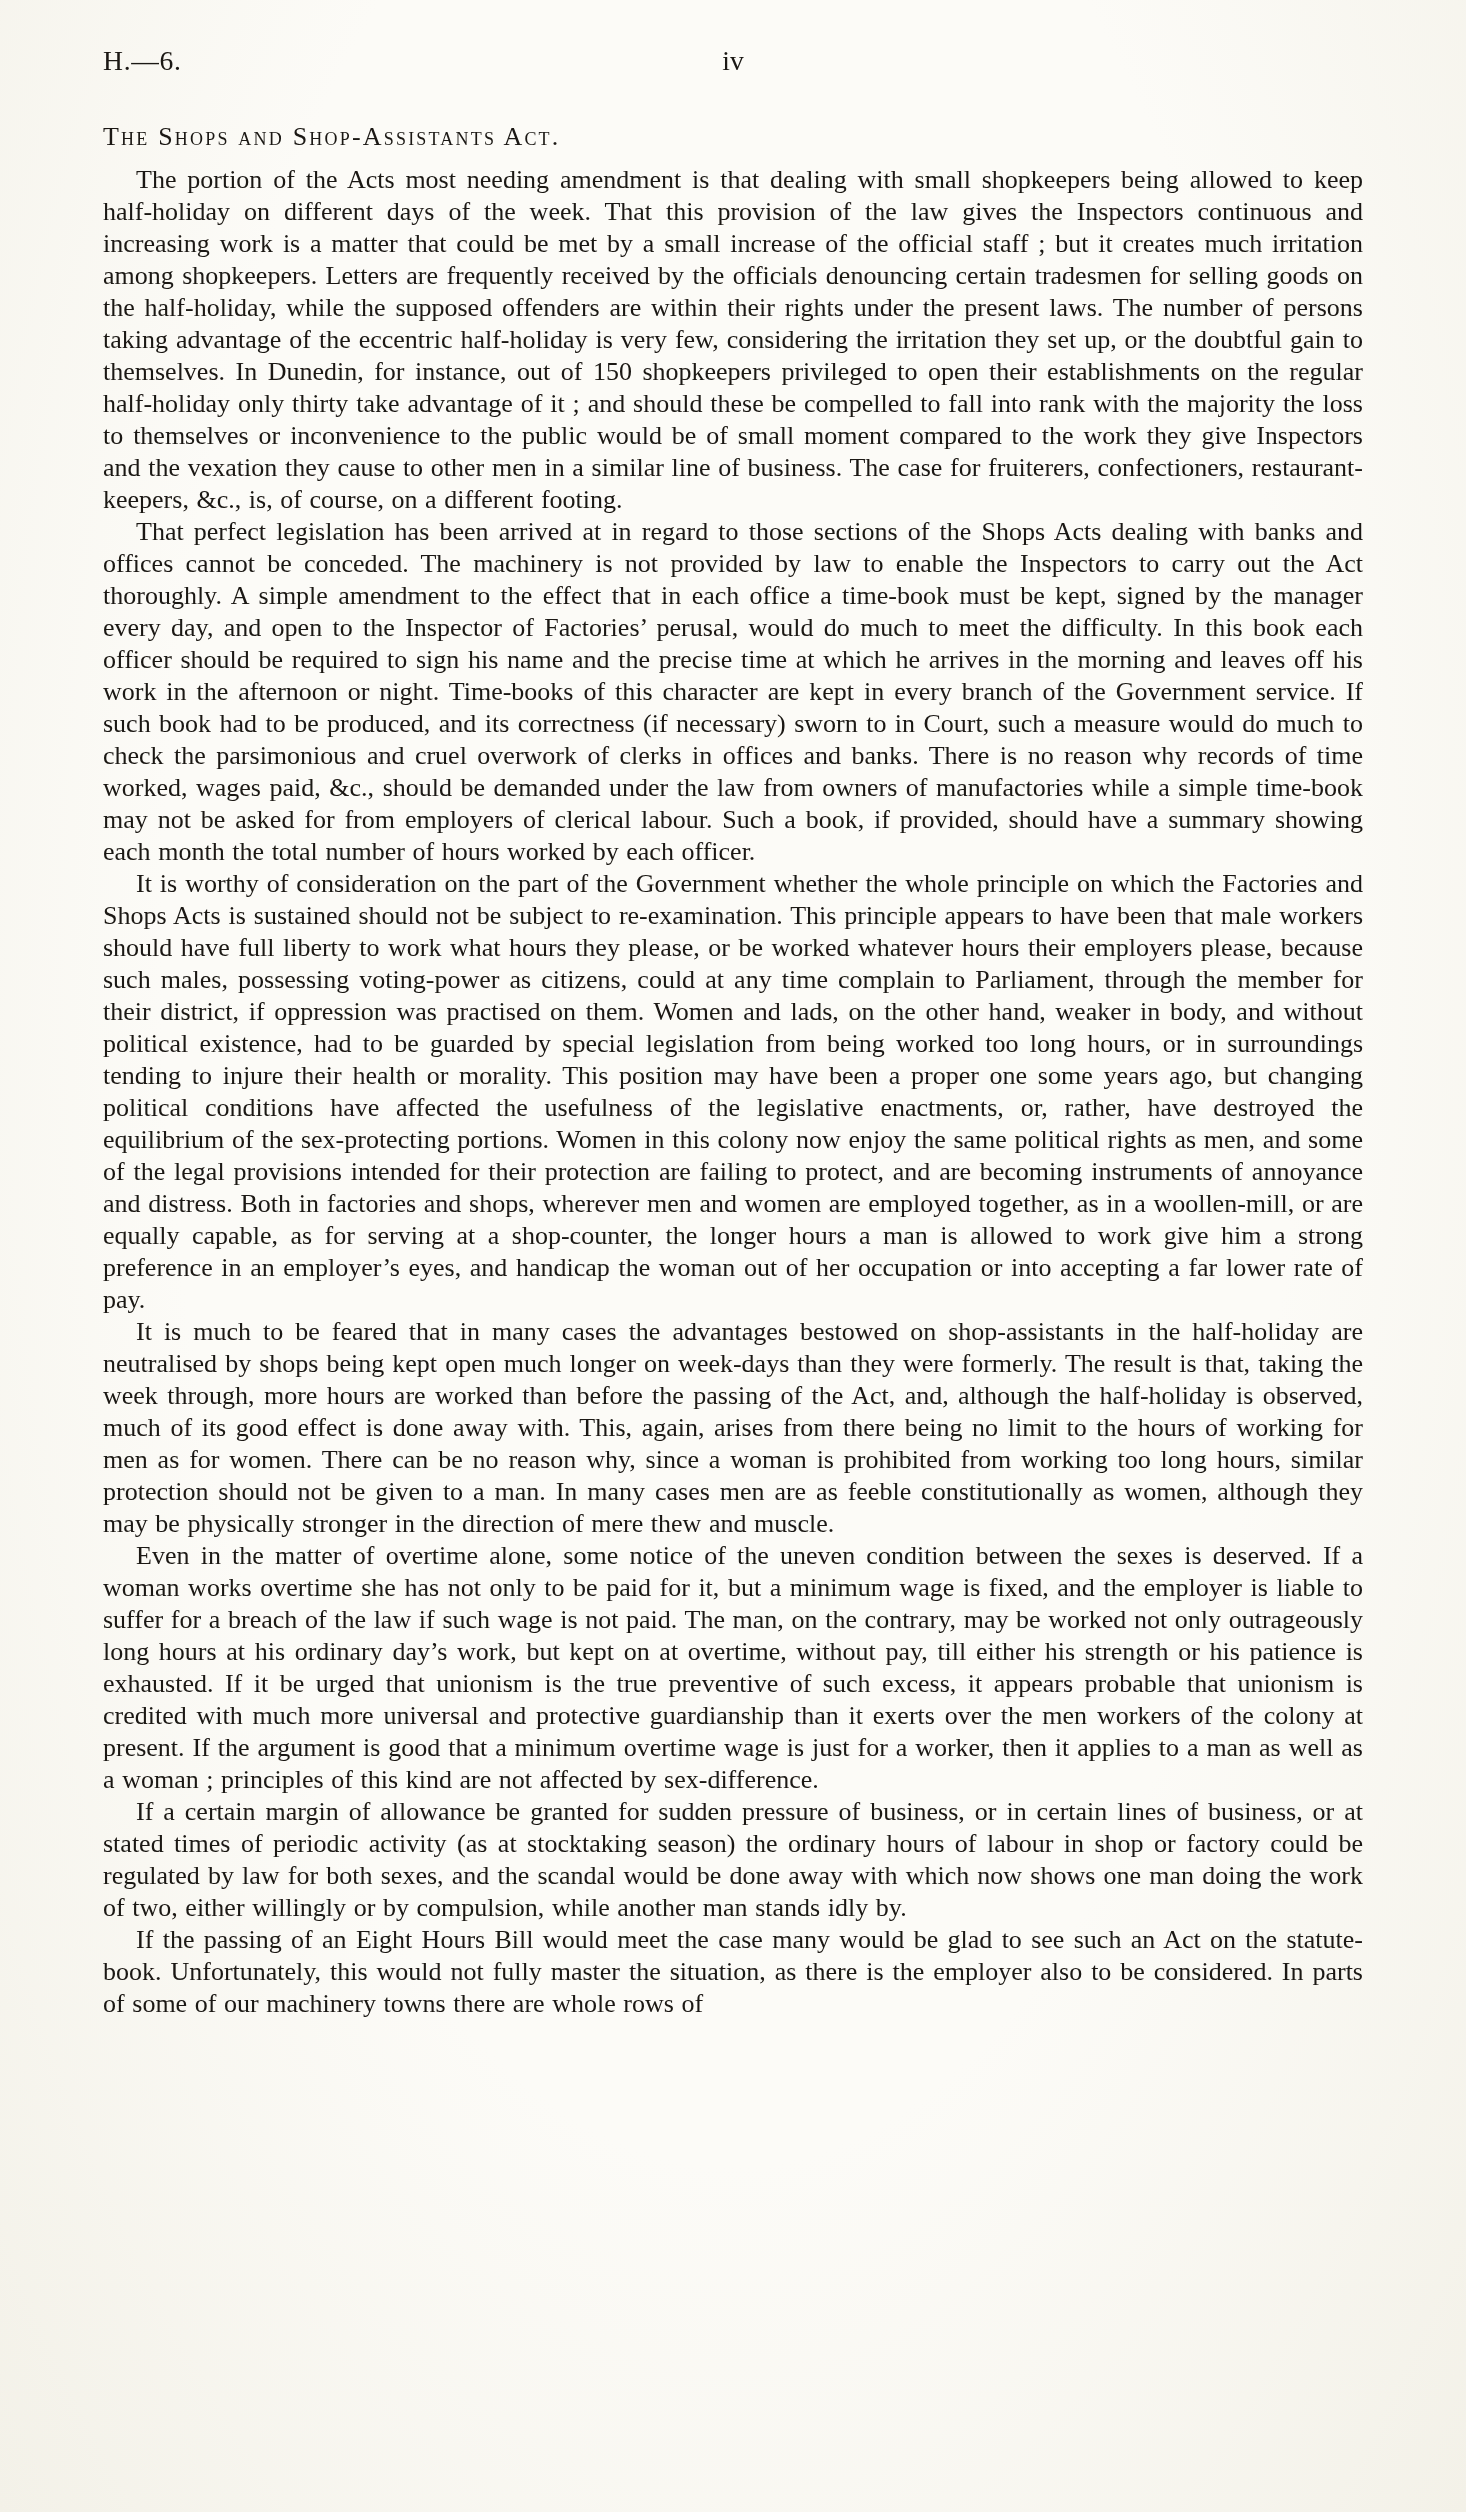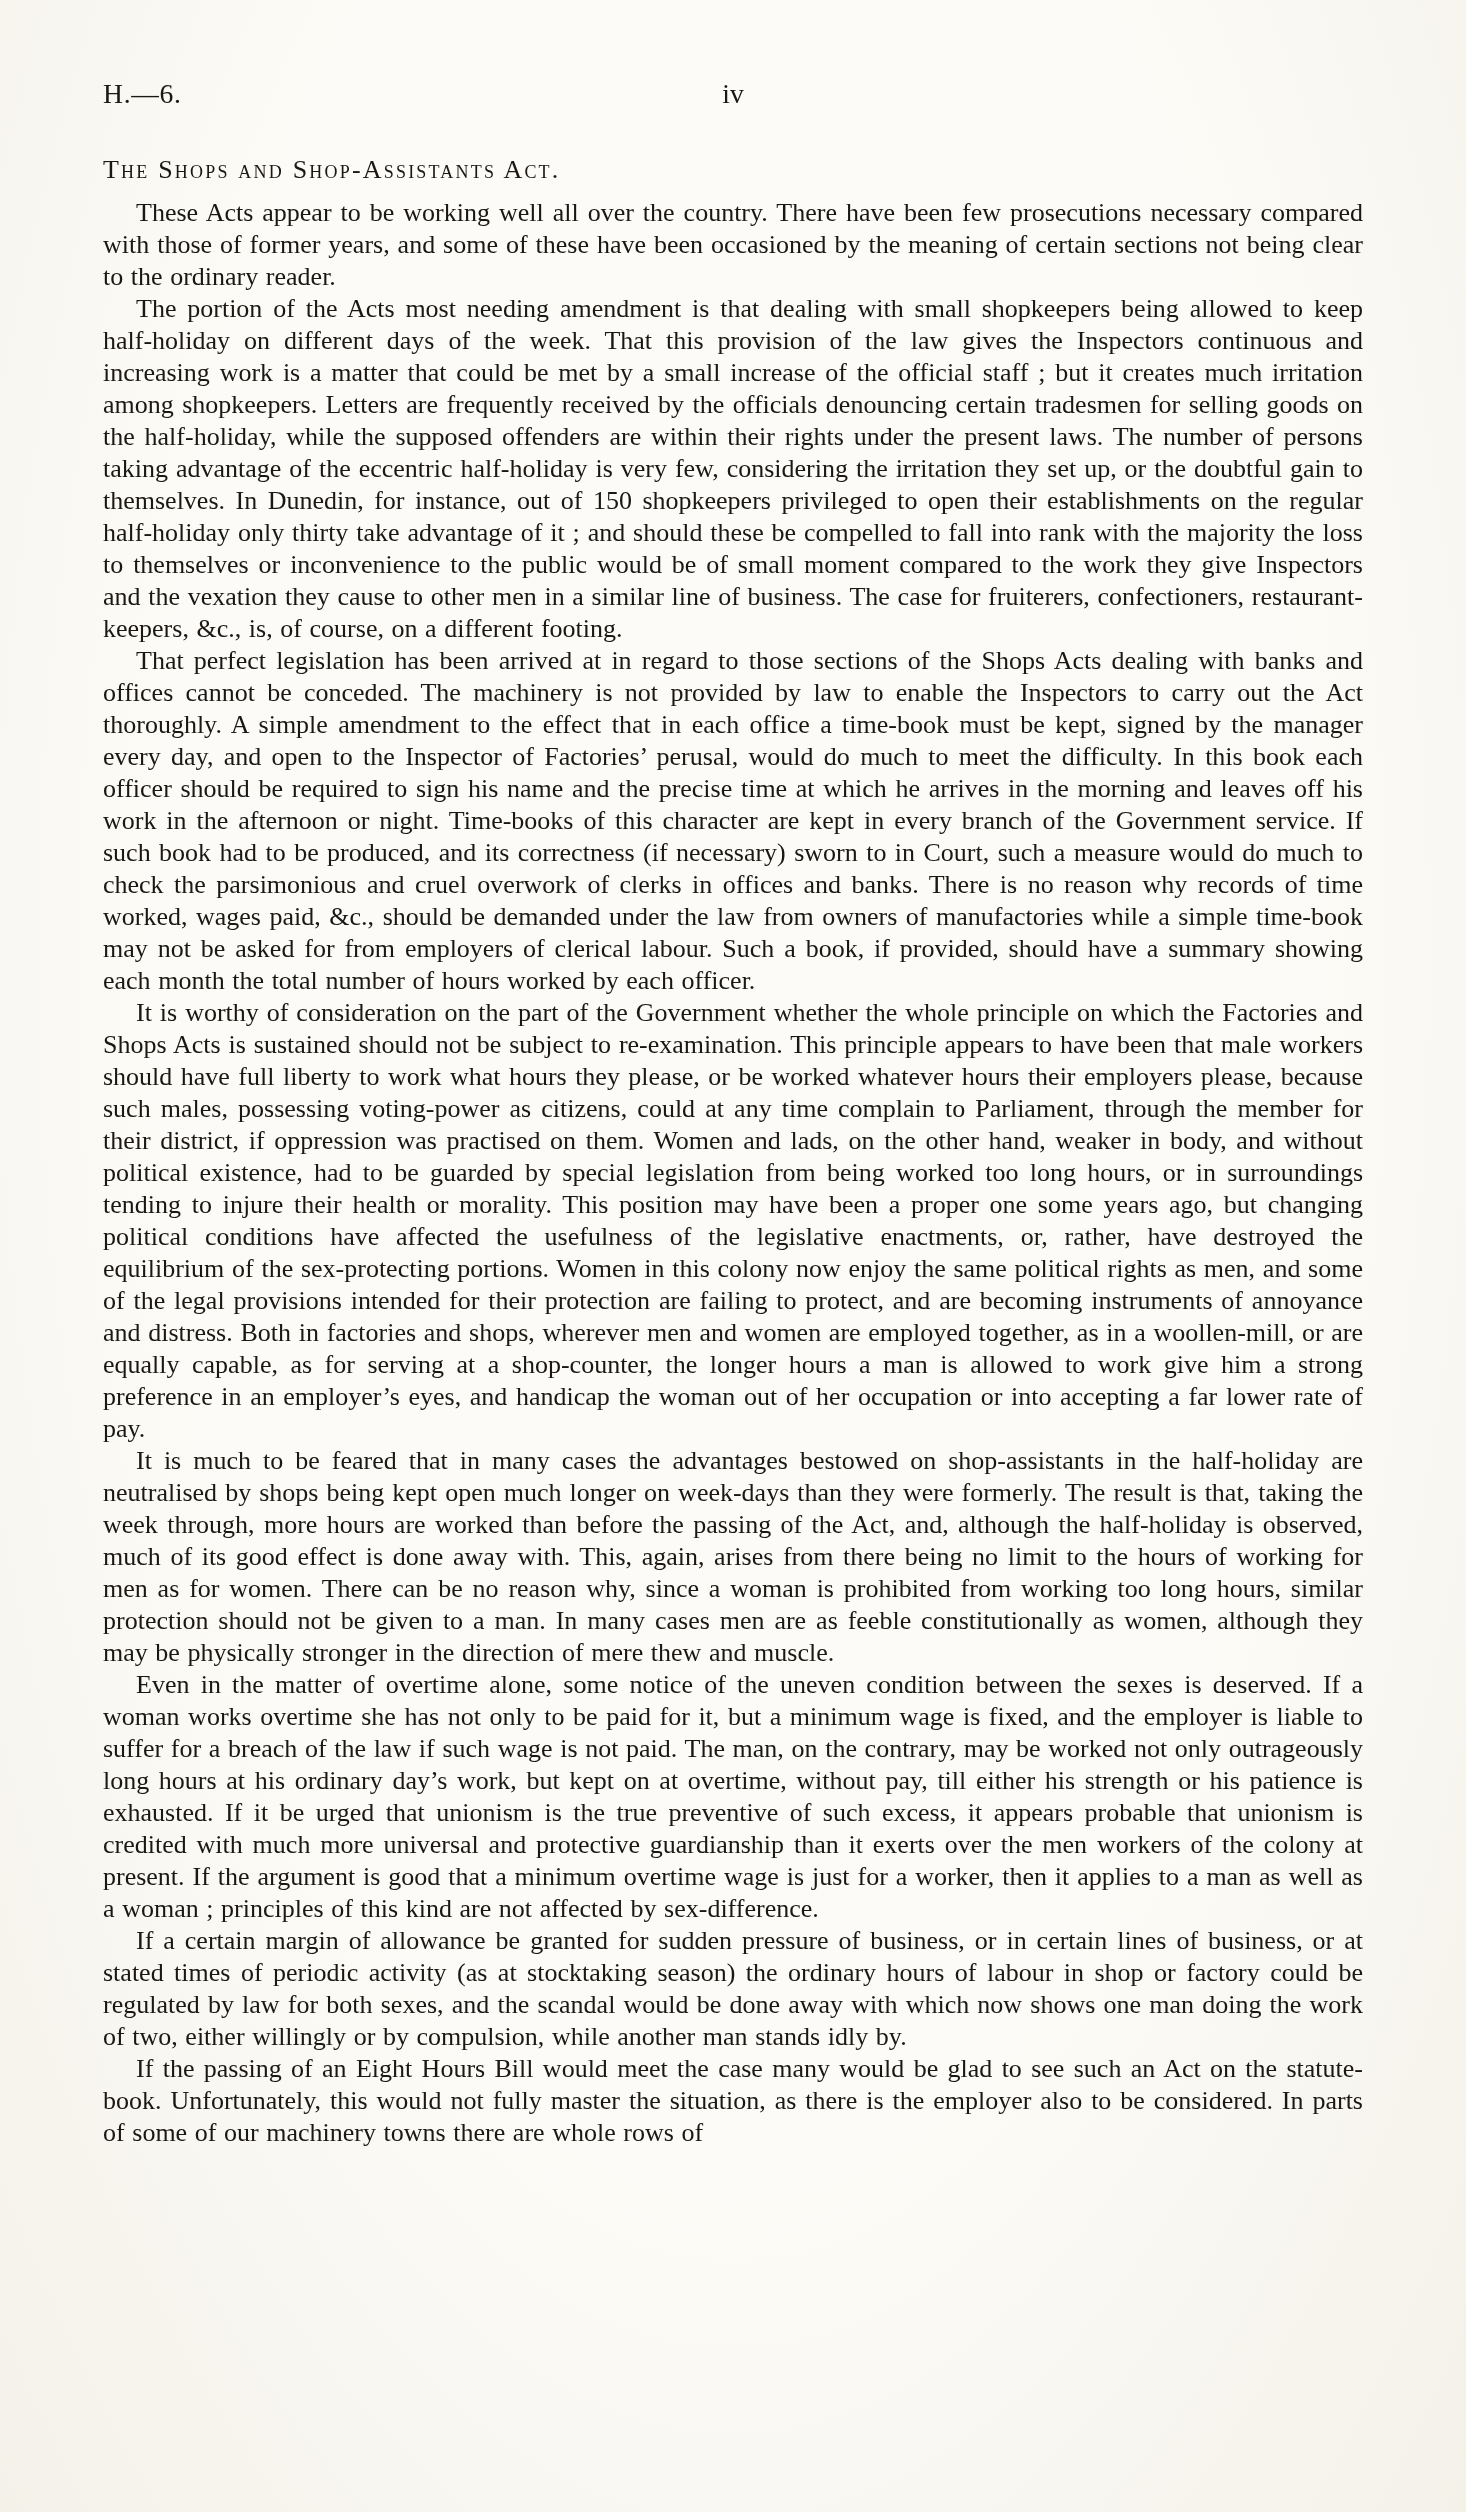--- a/index.html
+++ b/index.html
@@ -5,21 +5,21 @@
   html, body {
     margin: 0;
     padding: 0;
     background: #d8d5cd;
   }
   .page {
     width: 1466px;
     height: 2512px;
     box-sizing: border-box;
     background: radial-gradient(ellipse at 50% 38%, #fcfbf7 55%, #f3f1e8 100%);
-    padding: 78px 103px 0 103px;
+    padding: 45px 103px 0 103px;
     font-family: "Liberation Serif", "DejaVu Serif", serif;
     color: #1b1814;
     overflow: hidden;
     position: relative;
   }
   .page-header {
     position: relative;
     height: 35px;
     font-size: 27.6px;
     margin-bottom: 38px;
@@ -62,21 +62,20 @@
 
 <div class="page">
 
   <header class="page-header">
     <span class="doc-ref">H.—6.</span>
     <span class="page-num">iv</span>
   </header>
 
   <h2 class="section-heading">The Shops and Shop-Assistants Act.</h2>
 
-  <p class="body-par">These Acts appear to be working well all over the country. There have been few prosecutions necessary compared with those of former years, and some of these have been occasioned by the meaning of certain sections not being clear to the ordinary reader.</p>
 
   <p class="body-par">The portion of the Acts most needing amendment is that dealing with small shopkeepers being allowed to keep half-holiday on different days of the week. That this provision of the law gives the Inspectors continuous and increasing work is a matter that could be met by a small increase of the official staff ; but it creates much irritation among shopkeepers. Letters are frequently received by the officials denouncing certain tradesmen for selling goods on the half-holiday, while the supposed offenders are within their rights under the present laws. The number of persons taking advantage of the eccentric half-holiday is very few, considering the irritation they set up, or the doubtful gain to themselves. In Dunedin, for instance, out of 150 shopkeepers privileged to open their establishments on the regular half-holiday only thirty take advantage of it ; and should these be compelled to fall into rank with the majority the loss to themselves or inconvenience to the public would be of small moment compared to the work they give Inspectors and the vexation they cause to other men in a similar line of business. The case for fruiterers, confectioners, restaurant-keepers, &amp;c., is, of course, on a different footing.</p>
 
   <p class="body-par">That perfect legislation has been arrived at in regard to those sections of the Shops Acts dealing with banks and offices cannot be conceded. The machinery is not provided by law to enable the Inspectors to carry out the Act thoroughly. A simple amendment to the effect that in each office a time-book must be kept, signed by the manager every day, and open to the Inspector of Factories’ perusal, would do much to meet the difficulty. In this book each officer should be required to sign his name and the precise time at which he arrives in the morning and leaves off his work in the afternoon or night. Time-books of this character are kept in every branch of the Government service. If such book had to be produced, and its correctness (if necessary) sworn to in Court, such a measure would do much to check the parsimonious and cruel overwork of clerks in offices and banks. There is no reason why records of time worked, wages paid, &amp;c., should be demanded under the law from owners of manufactories while a simple time-book may not be asked for from employers of clerical labour. Such a book, if provided, should have a summary showing each month the total number of hours worked by each officer.</p>
 
 
   <p class="body-par">It is worthy of consideration on the part of the Government whether the whole principle on which the Factories and Shops Acts is sustained should not be subject to re-examination. This principle appears to have been that male workers should have full liberty to work what hours they please, or be worked whatever hours their employers please, because such males, possessing voting-power as citizens, could at any time complain to Parliament, through the member for their district, if oppression was practised on them. Women and lads, on the other hand, weaker in body, and without political existence, had to be guarded by special legislation from being worked too long hours, or in surroundings tending to injure their health or morality. This position may have been a proper one some years ago, but changing political conditions have affected the usefulness of the legislative enactments, or, rather, have destroyed the equilibrium of the sex-protecting portions. Women in this colony now enjoy the same political rights as men, and some of the legal provisions intended for their protection are failing to protect, and are becoming instruments of annoyance and distress. Both in factories and shops, wherever men and women are employed together, as in a woollen-mill, or are equally capable, as for serving at a shop-counter, the longer hours a man is allowed to work give him a strong preference in an employer’s eyes, and handicap the woman out of her occupation or into accepting a far lower rate of pay.</p>
 
   <p class="body-par">It is much to be feared that in many cases the advantages bestowed on shop-assistants in the half-holiday are neutralised by shops being kept open much longer on week-days than they were formerly. The result is that, taking the week through, more hours are worked than before the passing of the Act, and, although the half-holiday is observed, much of its good effect is done away with. This, again, arises from there being no limit to the hours of working for men as for women. There can be no reason why, since a woman is prohibited from working too long hours, similar protection should not be given to a man. In many cases men are as feeble constitutionally as women, although they may be physically stronger in the direction of mere thew and muscle.</p>
 

